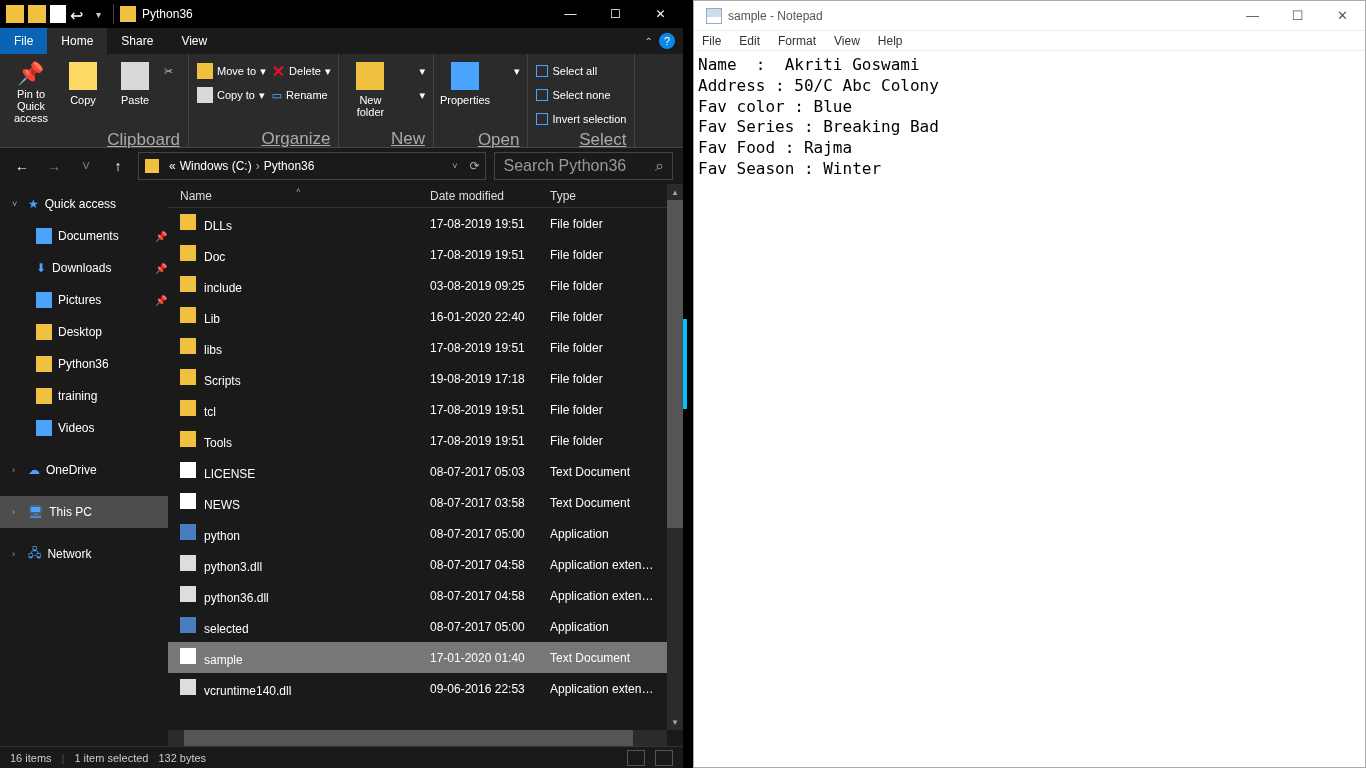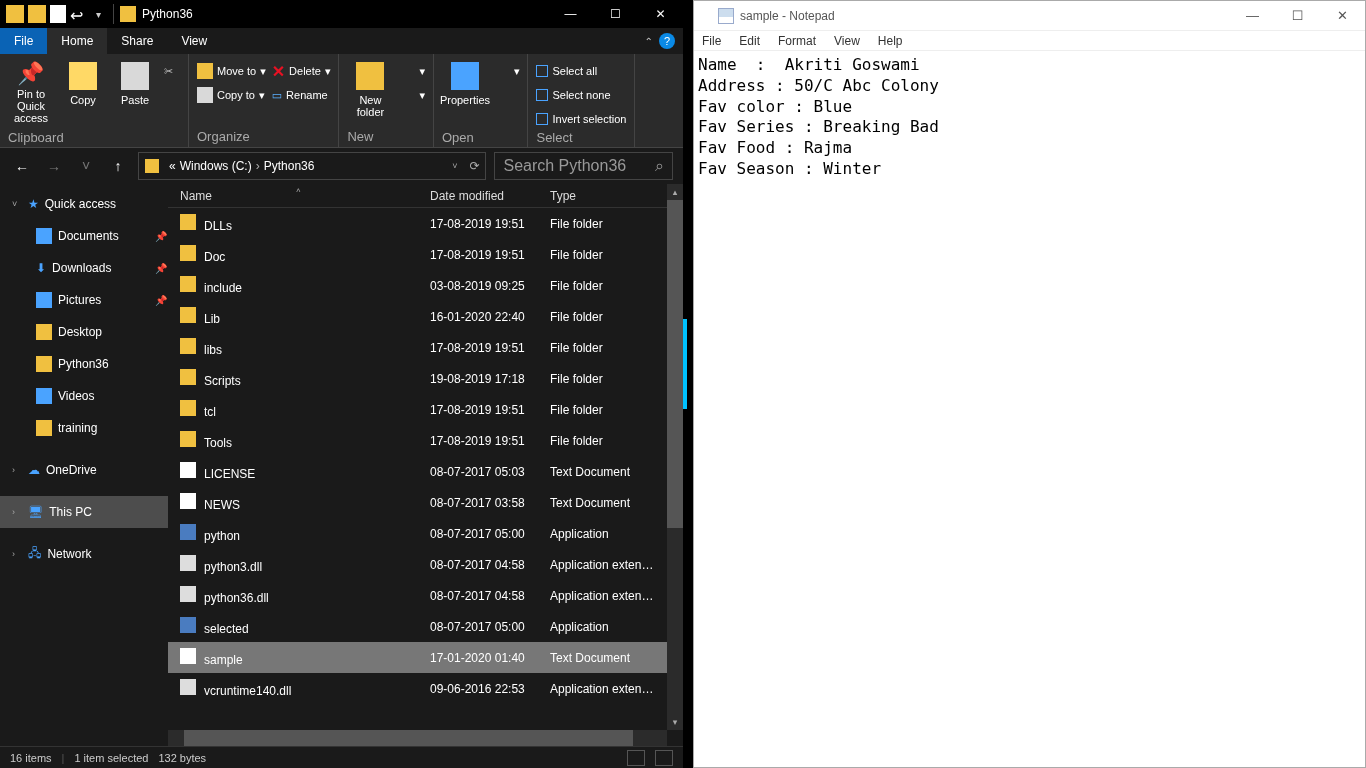--- a/index.html
+++ b/index.html
@@ -27,21 +27,21 @@
 .ex-menu .mtab.file { background: #0a63b5; }
 .ex-menu .mtab.active { background: #2b2b2b; }
 .ex-menu .mspacer { flex: 1; }
 .ex-menu .mchev { color: #ccc; font-size: 10px; padding-right: 6px; }
 .ex-menu .mhelp { width: 16px; height: 16px; border-radius: 50%; background: #0a8ae6; color: #fff; font-size: 11px; display: flex; align-items: center; justify-content: center; margin-right: 8px; }
 
 
 .ex-ribbon { height: 94px; background: #2b2b2b; display: flex; border-bottom: 1px solid #444; }
 .rgroup { display: flex; flex-direction: column; padding: 4px 8px; border-right: 1px solid #444; }
 .rgroup .btns { flex: 1; display: flex; align-items: flex-start; gap: 6px; }
-.rgroup .glabel { text-align: left; font-size: 13px; color: #aaa; height: 14px; }
+.rgroup .glabel { text-align: right; font-size: 17px; color: #aaa; height: 14px; text-decoration: underline; }
 .rbigbtn { display: flex; flex-direction: column; align-items: center; justify-content: flex-start; gap: 2px; padding-top: 4px; width: 46px; font-size: 11px; color: #fff; text-align: center; line-height: 1.1; }
 .rbigbtn .ricon { width: 28px; height: 28px; display: block; margin-bottom: 2px; }
 .rsmallcol { display: flex; flex-direction: column; gap: 2px; padding-top: 2px; }
 .rsmallbtn { display: flex; align-items: center; gap: 4px; font-size: 11px; color: #fff; height: 22px; white-space: nowrap; }
 .rsmallbtn .ricon { width: 16px; height: 16px; display: inline-block; }
 .pin-ico { color: #888; font-size: 22px; }
 .copy-ico { background: #ffd966; }
 .paste-ico { background: #d9d9d9; }
 .scissors { color: #bbb; }
 .move-ico { background: #f0c040; }
@@ -106,21 +106,21 @@
 .hl-strip { position: absolute; right: -4px; top: 135px; width: 4px; height: 90px; background: #00c2ff; }
 
 
 .ex-status { height: 22px; background: #1a1a1a; border-top: 1px solid #333; display: flex; align-items: center; font-size: 11px; color: #ccc; padding: 0 10px; gap: 10px; }
 .ex-status .ssep { color: #555; }
 .ex-status .spacer { flex: 1; }
 .ex-status .viewico { width: 18px; height: 16px; border: 1px solid #555; display: inline-block; }
 
 
 .notepad { position: absolute; left: 693px; top: 0; width: 673px; height: 768px; background: #fff; border: 1px solid #aaa; }
-.np-title { height: 30px; background: #fff; display: flex; align-items: center; padding-left: 24px; border-bottom: 1px solid #eee; }
+.np-title { height: 30px; background: #fff; display: flex; align-items: center; padding-left: 12px; border-bottom: 1px solid #eee; }
 .np-ticon { width: 16px; height: 16px; background: linear-gradient(#cde 60%, #fff 60%); border: 1px solid #9ac; margin-right: 6px; }
 .np-tlabel { font-size: 12px; color: #555; }
 .np-tspacer { flex: 1; }
 .np-wbtn { width: 45px; height: 30px; display: flex; align-items: center; justify-content: center; color: #555; font-size: 13px; }
 .np-menu { height: 20px; background: #fff; display: flex; align-items: center; padding-left: 6px; gap: 14px; font-size: 12px; color: #333; border-bottom: 1px solid #eee; }
 .np-menu span { padding: 0 2px; }
 .np-body { padding: 4px 4px; font-family: Consolas, monospace; font-size: 16px; color: #000; white-space: pre; line-height: 1.3; }
 </style>
 </head>
 <body>
@@ -302,26 +302,26 @@
         </div>
       <div class="nt-item sub">
           <span class="nt-ico folder-ico"></span>
           <span>Desktop</span>
         </div>
       <div class="nt-item sub">
           <span class="nt-ico folder-ico"></span>
           <span>Python36</span>
         </div>
       <div class="nt-item sub">
+          <span class="nt-ico folder-ico"></span>
+          <span>training</span>
+        </div>
+      <div class="nt-item sub">
           <span class="nt-ico doc-ico"></span>
           <span>Videos</span>
-        </div>
-      <div class="nt-item sub">
-          <span class="nt-ico folder-ico"></span>
-          <span>training</span>
         </div>
       <div style="height:10px;"></div>
       <div class="nt-item">
           <span class="chev">›</span>
           <span class="cloud-ico">☁</span>
           <span>OneDrive</span>
         </div>
       <div style="height:10px;"></div>
       <div class="nt-item sel">
           <span class="chev">›</span>

